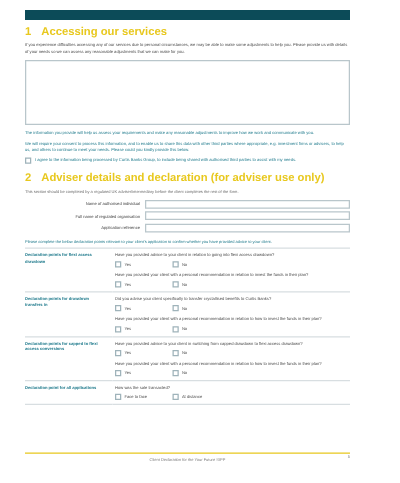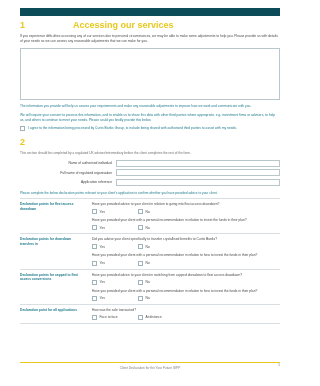--- a/index.html
+++ b/index.html
@@ -47,21 +47,20 @@
   .section-num {
     font-size: 9px;
     font-weight: bold;
     color: #e8c81e;
     letter-spacing: 0;
   }
   .section-title {
     font-size: 9px;
     font-weight: bold;
     color: #e8c81e;
-    margin-left: 40px;
   }
   .body-text {
     font-size: 3.3px;
     line-height: 5.2px;
     color: #4a4a4a;
     margin: 0 0 4px 0;
   }
   .teal-text {
     font-size: 3.3px;
     line-height: 5.2px;
@@ -226,20 +225,21 @@
       <p class="teal-text">We will require your consent to process this information, and to enable us to share this data with other third parties where appropriate, e.g. investment firms or advisers, to help us, and others to continue to meet your needs. Please could you kindly provide this below.</p>
       <div class="consent-row">
         <span class="cbox"></span>
         <span class="consent-label">I agree to the information being processed by Curtis Banks Group, to include being shared with authorised third parties to assist with my needs.</span>
       </div>
     </div>
 
     <div class="sec2-wrap">
       <div class="section-head">
         <span class="section-num">2</span>
+        <span class="section-title">Adviser details and declaration (for adviser use only)</span>
       </div>
       <p class="sub-note">This section should be completed by a regulated UK adviser/intermediary before the client completes the rest of the form.</p>
 
       <div>
         <div class="field-row">
           <span class="field-label">Name of authorised individual</span>
           <span class="field-input"></span>
         </div>
         <div class="field-row">
           <span class="field-label">Full name of regulated organisation</span>

